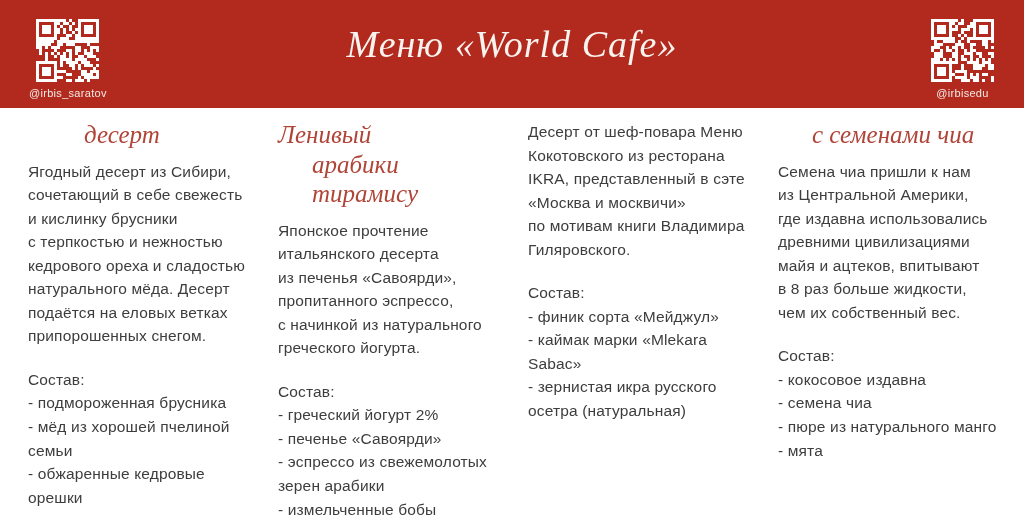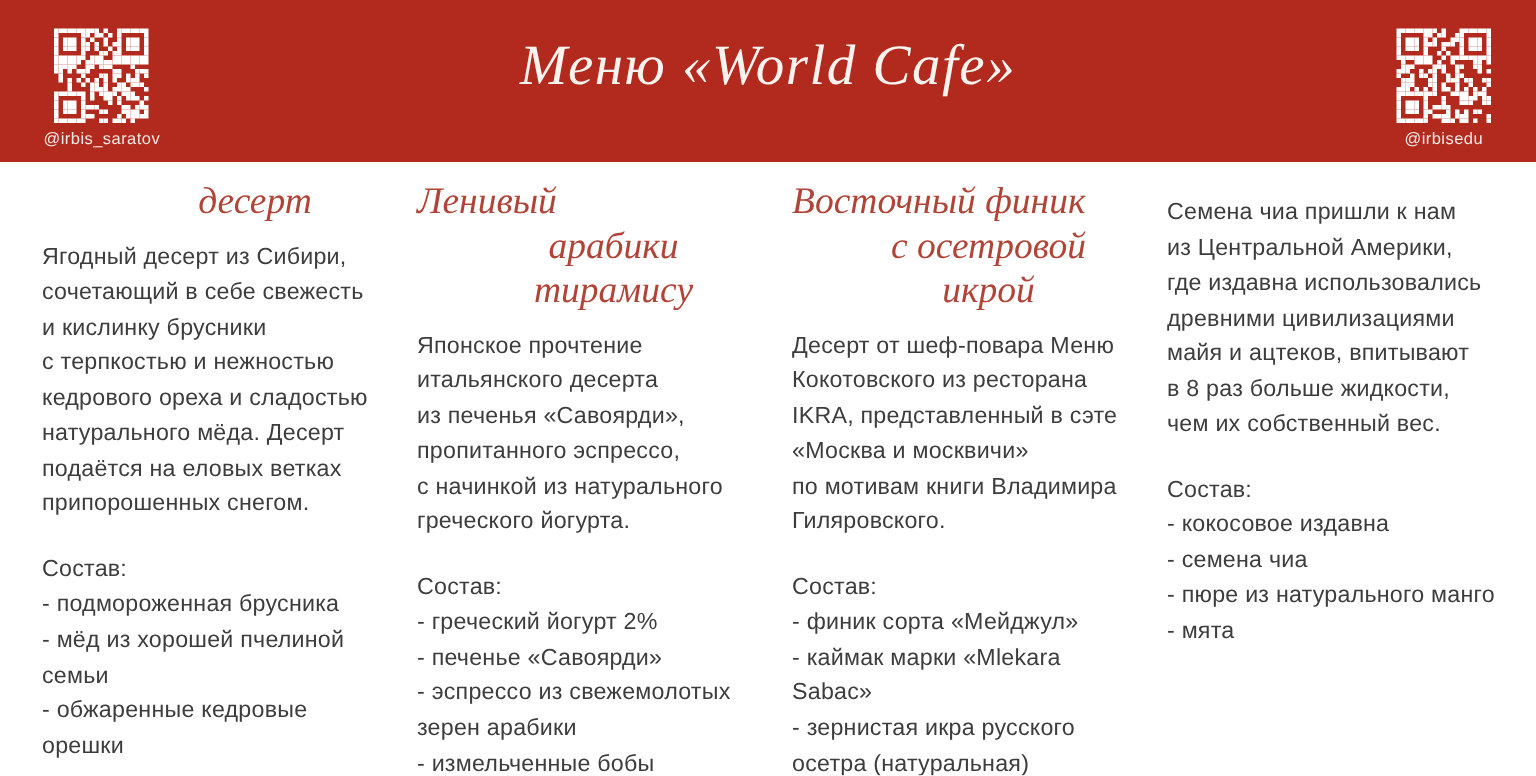--- a/index.html
+++ b/index.html
@@ -43,21 +43,21 @@
     position:absolute;top:108px;left:0;right:0;bottom:0;
     display:grid;grid-template-columns:repeat(4,1fr);
     column-gap:22px;padding:12px 18px 0 28px;box-sizing:border-box;
   }
   .heading{
     margin:0 0 10px 0;
     font-family:"Liberation Serif",serif;font-style:italic;font-weight:400;
     font-size:25px;line-height:1.18;color:var(--heading);
   }
   .heading span{display:block;}
-  .h2l{padding-left:34px;text-align:center;}
+  .h2l{padding-left:34px;}
   .col:nth-child(1) .h2l{padding-left:56px;}
   .desc,.comp-list{
     margin:0;white-space:pre-line;
     font-size:15.5px;line-height:1.52;letter-spacing:.15px;
     color:var(--body-text);
   }
   .comp{margin-top:20px;}
   .comp-label{
     font-size:15.5px;line-height:1.52;letter-spacing:.15px;color:var(--body-text);
   }
@@ -613,42 +613,39 @@
 - печенье «Савоярди»
 - эспрессо из свежемолотых
 зерен арабики
 - измельченные бобы
 тропического шоколадного
 дерева</div>
       </div>
     </section>
 
     <section class="col">
-      <h2 class="heading">
-        <span class="h1l">Восточный финик</span>
-        <span class="h2l">с осетровой икрой</span>
-      </h2>
       <p class="desc">Десерт от шеф-повара Меню
 Кокотовского из ресторана
 IKRA, представленный в сэте
 «Москва и москвичи»
 по мотивам книги Владимира
 Гиляровского.</p>
       <div class="comp">
         <div class="comp-label">Состав:</div>
         <div class="comp-list">- финик сорта «Мейджул»
 - каймак марки «Mlekara
 Sabac»
 - зернистая икра русского
 осетра (натуральная)</div>
       </div>
     </section>
 
     <section class="col">
       <h2 class="heading">
+        <span class="h2l">с семенами чиа</span>
       </h2>
       <p class="desc">Семена чиа пришли к нам
 из Центральной Америки,
 где издавна использовались
 древними цивилизациями
 майя и ацтеков, впитывают
 в 8 раз больше жидкости,
 чем их собственный вес.</p>
       <div class="comp">
         <div class="comp-label">Состав:</div>

